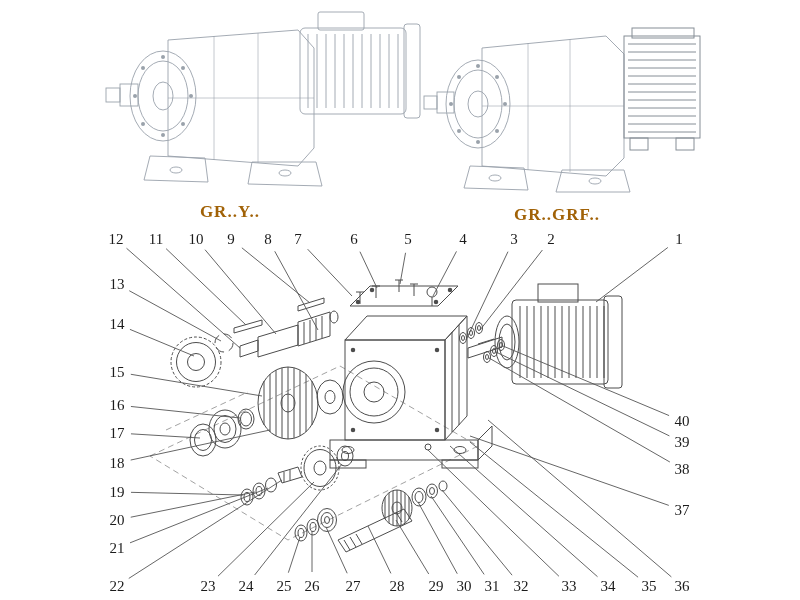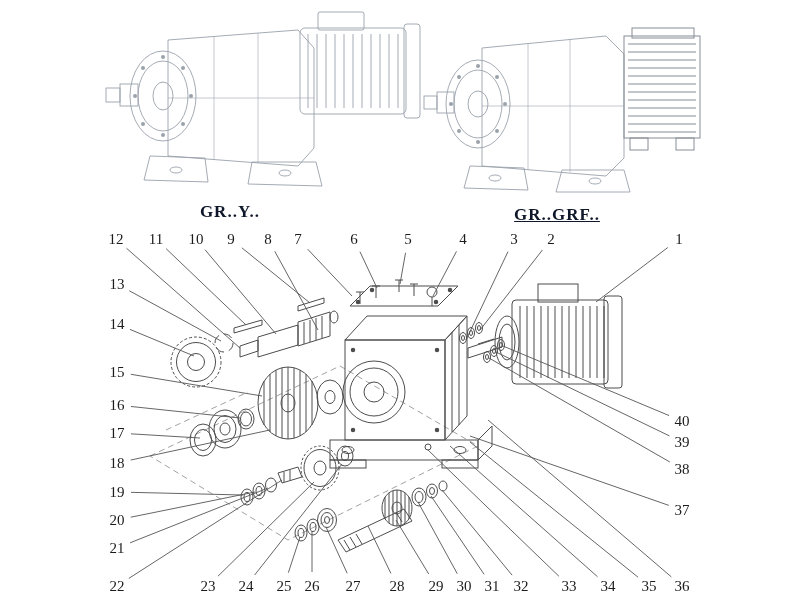--- a/index.html
+++ b/index.html
@@ -1,21 +1,21 @@
 <!DOCTYPE html>
 <html><head>
 <meta charset="utf-8">
 <style>
   html,body{margin:0;padding:0;background:#ffffff;}
   .page{position:relative;width:800px;height:600px;background:#ffffff;overflow:hidden;
         font-family:"Liberation Serif",serif;}
   .title{position:absolute;transform:translateX(-50%);font-weight:bold;font-size:17px;
-         letter-spacing:1px;color:#0f172a;white-space:nowrap;}
+         letter-spacing:1px;color:#a16207;white-space:nowrap;}
   .title-left{left:230px;top:202px;}
-  .title-right{left:557px;top:205px;text-decoration:underline;}
+  .title-right{left:557px;top:205px;}
   svg{position:absolute;left:0;top:0;}
   .faint{stroke:#9aa2ab;fill:none;stroke-width:0.9;}
   .faint2{stroke:#868e96;fill:none;stroke-width:1;}
   .ex{stroke:#4d4d4d;fill:none;stroke-width:1;}
   .dots{stroke:#9aa2ab;stroke-width:4;stroke-linecap:round;fill:none;}
   .exdots{stroke:#4d4d4d;stroke-width:4.5;stroke-linecap:round;fill:none;}
   .phantom{stroke:#8a8a8a;fill:none;stroke-width:0.8;stroke-dasharray:6 4;}
   .callout-num{font-family:"Liberation Serif",serif;font-size:15px;fill:#1b1b1b;}
 </style>
 </head>

